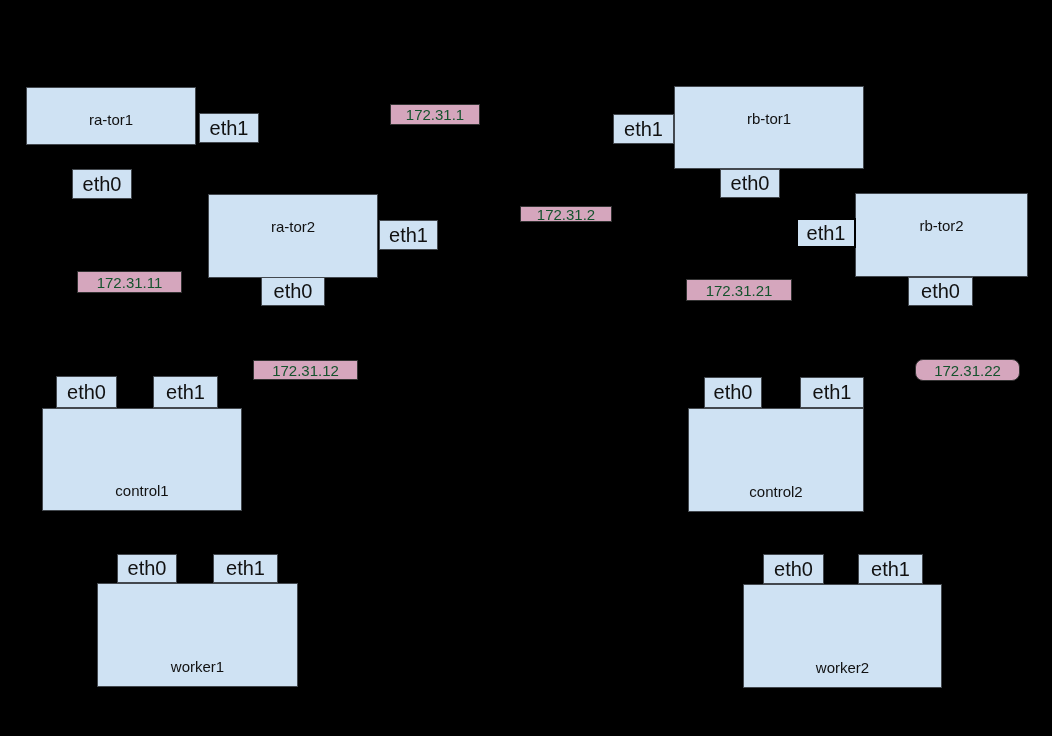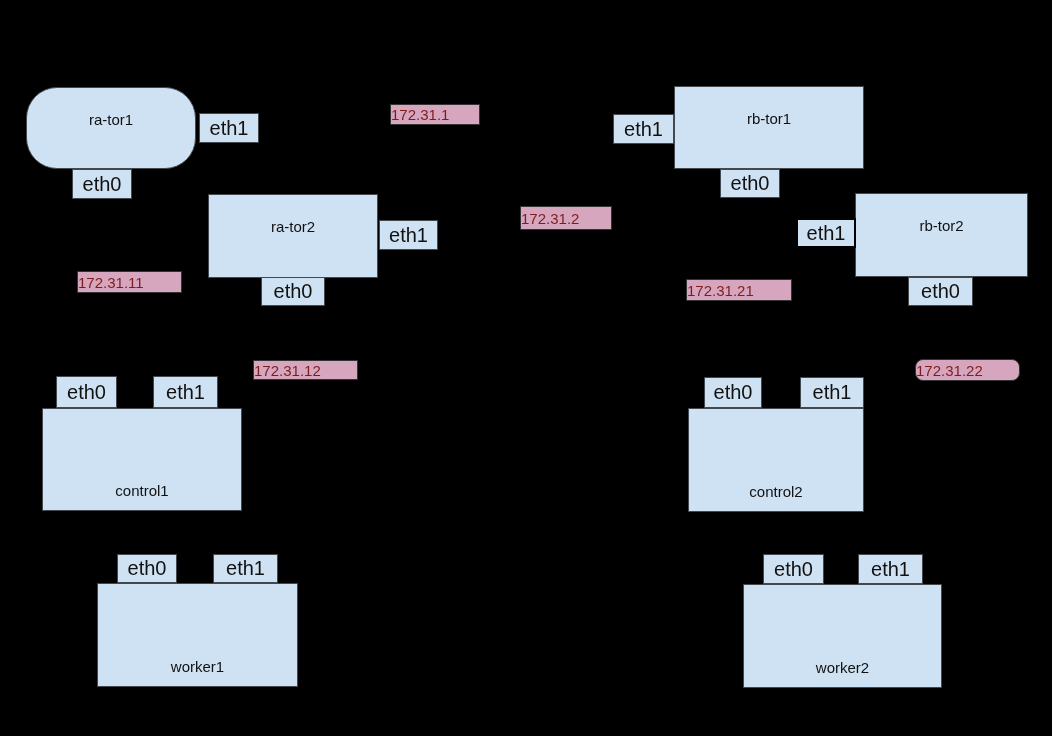--- a/index.html
+++ b/index.html
@@ -36,30 +36,31 @@
     font-size:20px;
   }
   .port.strong{border:2px solid #000000;}
   .ip{
     position:absolute;
     background:#d5a6bd;
     border:1px solid #333333;
     box-sizing:border-box;
     display:flex;
     align-items:center;
+    justify-content:center;
     font-size:15px;
-    color:#7f1d1d;
+    color:#14532d;
   }
 </style>
 </head>
 <body>
 
 <div class="canvas">
 
-  <div class="node tor" style="left:26px;top:87px;width:170px;height:82px;border-radius:31px;">
+  <div class="node tor" style="left:26px;top:87px;width:170px;height:58px;">
     <span class="node-label">ra-tor1</span>
   </div>
   <div class="port" style="left:199px;top:113px;width:60px;height:30px;">
     <span>eth1</span>
   </div>
   <div class="port" style="left:72px;top:169px;width:60px;height:30px;">
     <span>eth0</span>
   </div>
 
   <div class="node tor" style="left:208px;top:194px;width:170px;height:84px;">
@@ -128,21 +129,21 @@
   <div class="port" style="left:763px;top:554px;width:61px;height:30px;">
     <span>eth0</span>
   </div>
   <div class="port" style="left:858px;top:554px;width:65px;height:30px;">
     <span>eth1</span>
   </div>
 
   <div class="ip" style="left:390px;top:104px;width:90px;height:21px;">
     <span>172.31.1</span>
   </div>
-  <div class="ip" style="left:520px;top:206px;width:92px;height:24px;">
+  <div class="ip" style="left:520px;top:206px;width:92px;height:16px;">
     <span>172.31.2</span>
   </div>
   <div class="ip" style="left:53px;top:271px;width:105px;height:22px;margin-left:24px;">
     <span>172.31.11</span>
   </div>
   <div class="ip" style="left:253px;top:360px;width:105px;height:20px;">
     <span>172.31.12</span>
   </div>
   <div class="ip" style="left:686px;top:279px;width:106px;height:22px;">
     <span>172.31.21</span>

